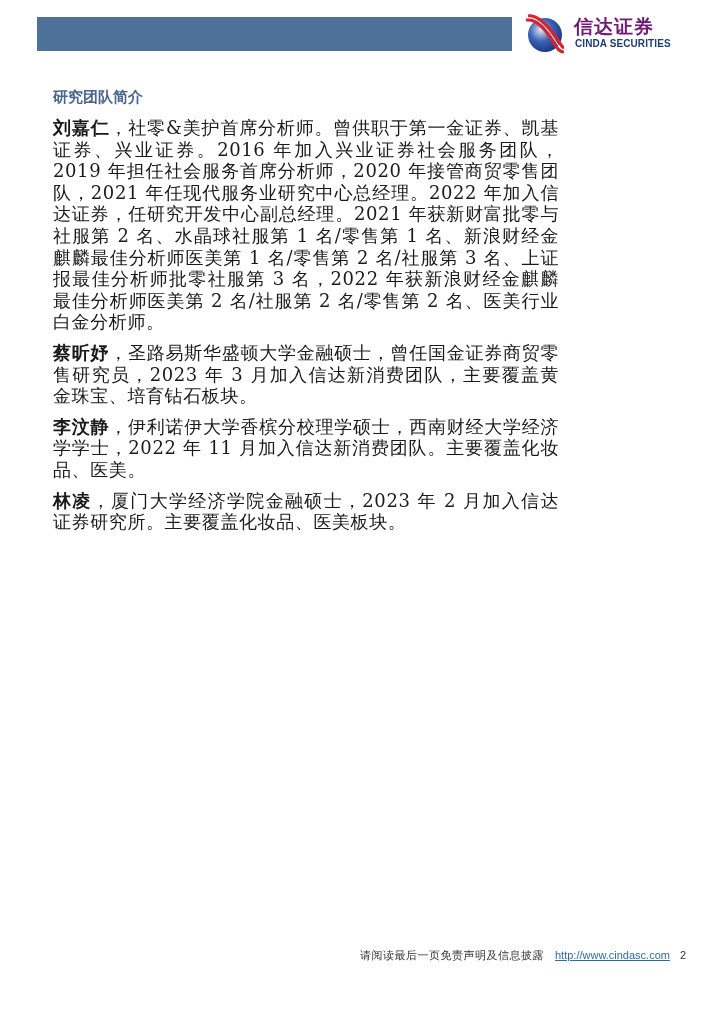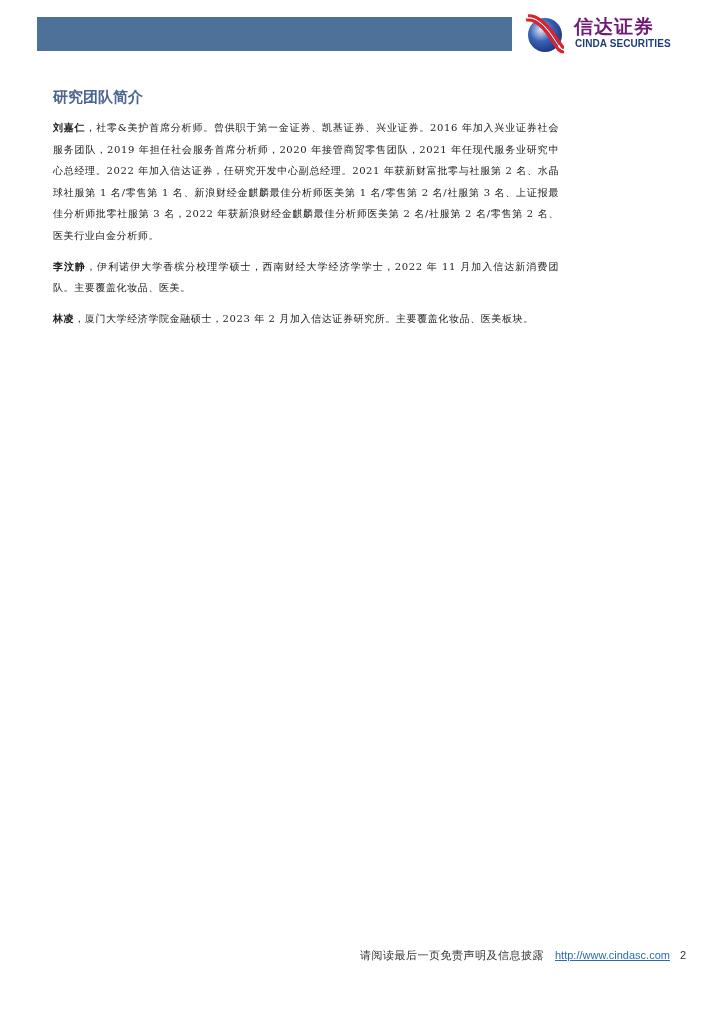--- a/index.html
+++ b/index.html
@@ -69,21 +69,21 @@
       color: #4a6590;
       line-height: 16px;
     }
     .bios {
       position: absolute;
       left: 53px;
       top: 117px;
       width: 506px;
     }
     .bio {
-      font-size: 10px;
+      font-size: 18px;
       line-height: 21.6px;
       text-align: justify;
       margin: 0 0 9px 0;
       letter-spacing: 0.6px;
     }
     .bio .name {
       font-weight: bold;
     }
     .footer {
       position: absolute;
@@ -135,20 +135,23 @@
   <div class="logo-en">CINDA SECURITIES</div>
 </div>
 
 <div class="section-title">研究团队简介</div>
 
 <div class="bios">
   <p class="bio">
     <span class="name">刘嘉仁</span><span>，社零&amp;美护首席分析师。曾供职于第一金证券、凯基证券、兴业证券。2016 年加入兴业证券社会服务团队，2019 年担任社会服务首席分析师，2020 年接管商贸零售团队，2021 年任现代服务业研究中心总经理。2022 年加入信达证券，任研究开发中心副总经理。2021 年获新财富批零与社服第 2 名、水晶球社服第 1 名/零售第 1 名、新浪财经金麒麟最佳分析师医美第 1 名/零售第 2 名/社服第 3 名、上证报最佳分析师批零社服第 3 名，2022 年获新浪财经金麒麟最佳分析师医美第 2 名/社服第 2 名/零售第 2 名、医美行业白金分析师。</span>
   </p>
   <p class="bio">
+    <span class="name">蔡昕妤</span><span>，圣路易斯华盛顿大学金融硕士，曾任国金证券商贸零售研究员，2023 年 3 月加入信达新消费团队，主要覆盖黄金珠宝、培育钻石板块。</span>
+  </p>
+  <p class="bio">
     <span class="name">李汶静</span><span>，伊利诺伊大学香槟分校理学硕士，西南财经大学经济学学士，2022 年 11 月加入信达新消费团队。主要覆盖化妆品、医美。</span>
   </p>
   <p class="bio">
     <span class="name">林凌</span><span>，厦门大学经济学院金融硕士，2023 年 2 月加入信达证券研究所。主要覆盖化妆品、医美板块。</span>
   </p>
 </div>
 
 <div class="footer">
   <span class="disclaimer">请阅读最后一页免责声明及信息披露</span><a class="link">http://www.cindasc.com</a><span class="page-num">2</span>
 </div>

